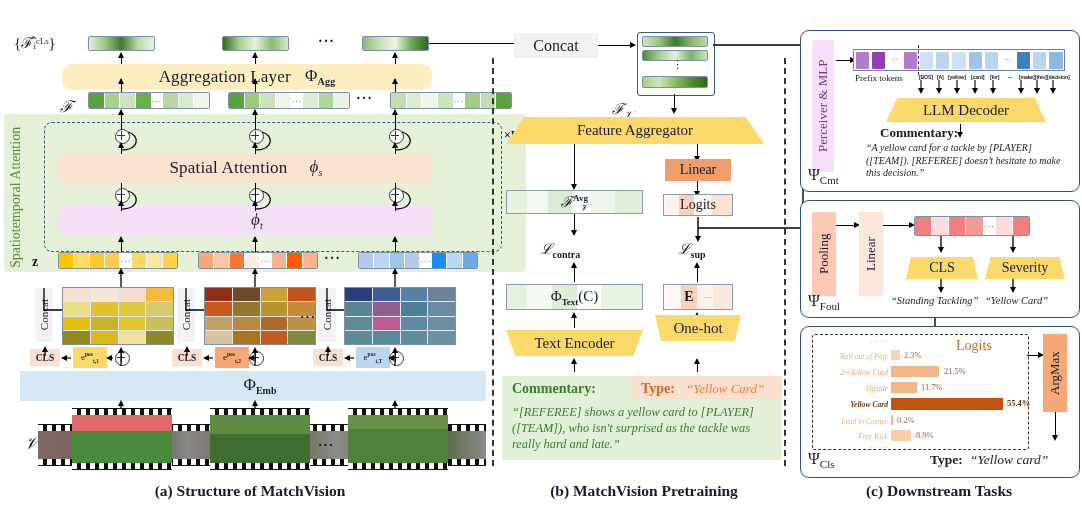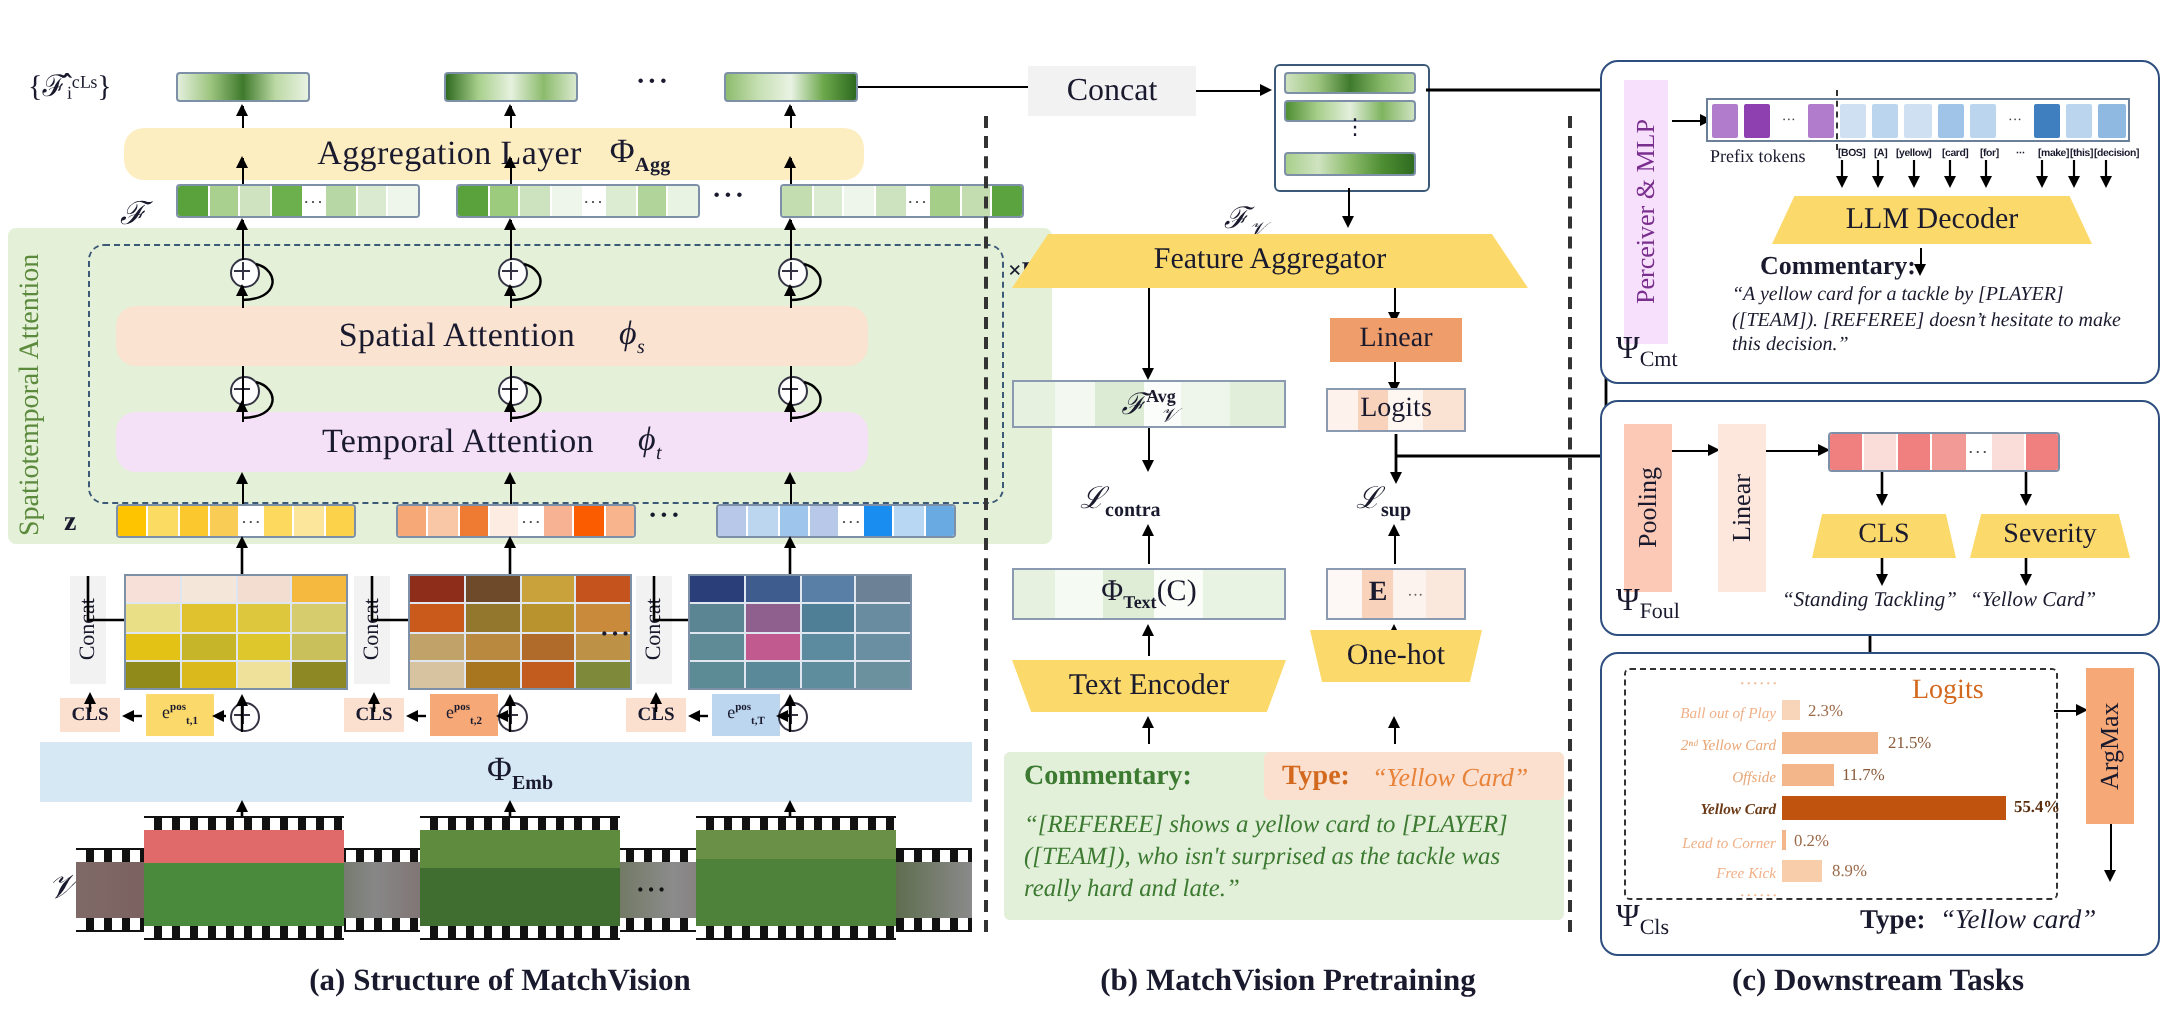--- a/index.html
+++ b/index.html
@@ -153,21 +153,20 @@
 
 <div class="abs" style="left:44px;top:122px;width:456px;height:128px;border:1.6px dashed #3c5a78;border-radius:8px;"></div>
 <div class="lbl" style="left:504px;top:128px;font-size:12px;font-weight:bold;">×K</div>
 
 <div class="pillbox" style="left:58px;top:153px;width:376px;height:30px;background:#fbe3d2;">
   <span>Spatial Attention</span>
   <span style="margin-left:22px;font-style:italic;"><span>ϕ</span><sub style="font-size:10px;">s</sub></span>
 </div>
 
 <div class="pillbox" style="left:58px;top:206px;width:376px;height:30px;background:#f4e1f8;">
-  <span>Temporal Attention</span>
   <span style="margin-left:22px;font-style:italic;"><span>ϕ</span><sub style="font-size:10px;">t</sub></span>
 </div>
 
 <div class="oplus" style="left:114.5px;top:129px;"></div>
 <div class="oplus" style="left:248.5px;top:129px;"></div>
 <div class="oplus" style="left:388.5px;top:129px;"></div>
 
 <div class="oplus" style="left:114.5px;top:188px;"></div>
 <div class="oplus" style="left:248.5px;top:188px;"></div>
 <div class="oplus" style="left:388.5px;top:188px;"></div>

